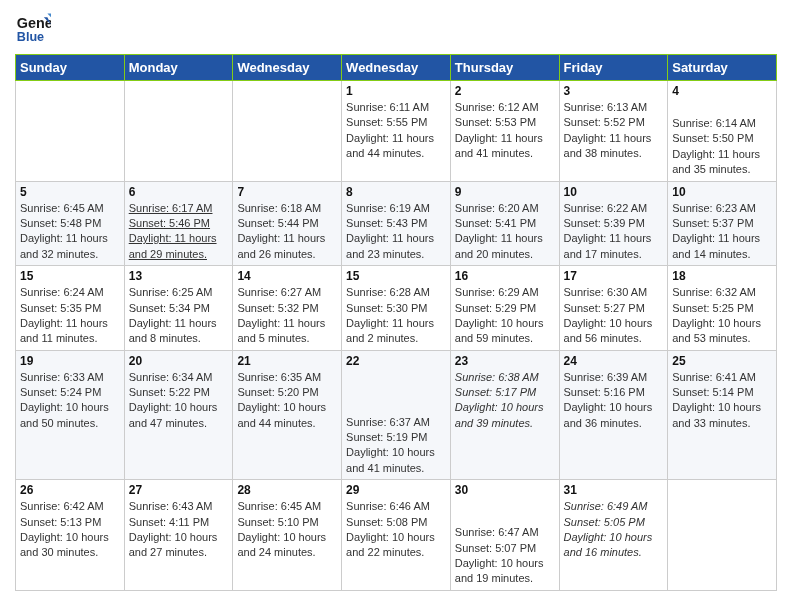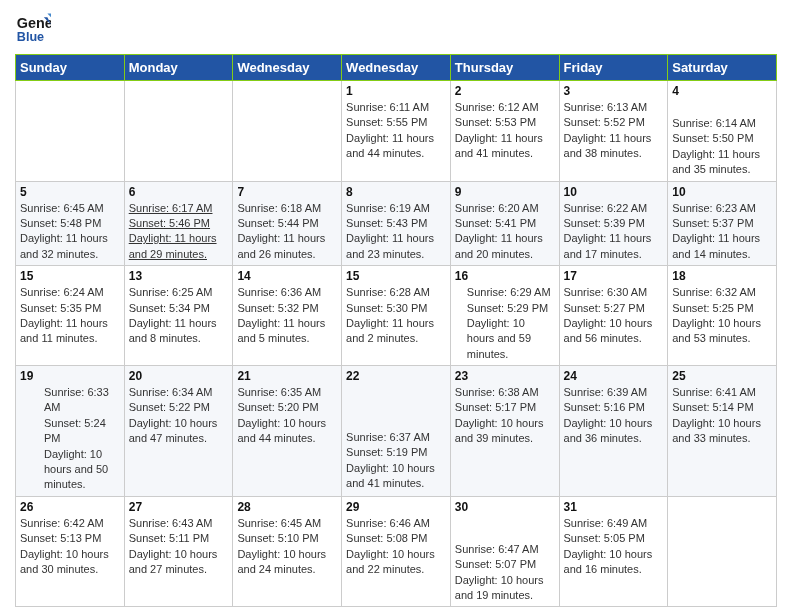--- a/index.html
+++ b/index.html
@@ -202,53 +202,53 @@
 Daylight: 11 hours and 11 minutes.</div>
           </td>
           <td>
             <div class="day-number">13</div>
             <div class="day-info" style="white-space: pre-line;">Sunrise: 6:25 AM
 Sunset: 5:34 PM
 Daylight: 11 hours and 8 minutes.</div>
           </td>
           <td>
             <div class="day-number">14</div>
-            <div class="day-info" style="white-space: pre-line;">Sunrise: 6:36 AM
+            <div class="day-info" style="white-space: pre-line;">Sunrise: 6:27 AM
 Sunset: 5:32 PM
 Daylight: 11 hours and 5 minutes.</div>
           </td>
           <td>
             <div class="day-number">15</div>
             <div class="day-info" style="white-space: pre-line;">Sunrise: 6:28 AM
 Sunset: 5:30 PM
 Daylight: 11 hours and 2 minutes.</div>
           </td>
           <td>
             <div class="day-number">16</div>
-            <div class="day-info" style="white-space: pre-line; margin-left: 12px;">Sunrise: 6:29 AM
+            <div class="day-info" style="white-space: pre-line;">Sunrise: 6:29 AM
 Sunset: 5:29 PM
 Daylight: 10 hours and 59 minutes.</div>
           </td>
           <td>
             <div class="day-number">17</div>
             <div class="day-info" style="white-space: pre-line;">Sunrise: 6:30 AM
 Sunset: 5:27 PM
 Daylight: 10 hours and 56 minutes.</div>
           </td>
           <td>
             <div class="day-number">18</div>
             <div class="day-info" style="white-space: pre-line;">Sunrise: 6:32 AM
 Sunset: 5:25 PM
 Daylight: 10 hours and 53 minutes.</div>
           </td>
         </tr>
         <tr>
           <td>
             <div class="day-number">19</div>
-            <div class="day-info" style="white-space: pre-line; margin-left: 24px;">Sunrise: 6:33 AM
+            <div class="day-info" style="white-space: pre-line;">Sunrise: 6:33 AM
 Sunset: 5:24 PM
 Daylight: 10 hours and 50 minutes.</div>
           </td>
           <td>
             <div class="day-number">20</div>
             <div class="day-info" style="white-space: pre-line;">Sunrise: 6:34 AM
 Sunset: 5:22 PM
 Daylight: 10 hours and 47 minutes.</div>
           </td>
           <td>
@@ -258,21 +258,21 @@
 Daylight: 10 hours and 44 minutes.</div>
           </td>
           <td>
             <div class="day-number">22</div>
             <div class="day-info" style="white-space: pre-line; margin-top: 47px;">Sunrise: 6:37 AM
 Sunset: 5:19 PM
 Daylight: 10 hours and 41 minutes.</div>
           </td>
           <td>
             <div class="day-number">23</div>
-            <div class="day-info" style="white-space: pre-line;">Sunrise: 6:38 AM
+            <div class="day-info" style="white-space: pre-line; font-style: italic;">Sunrise: 6:38 AM
 Sunset: 5:17 PM
 Daylight: 10 hours and 39 minutes.</div>
           </td>
           <td>
             <div class="day-number">24</div>
             <div class="day-info" style="white-space: pre-line;">Sunrise: 6:39 AM
 Sunset: 5:16 PM
 Daylight: 10 hours and 36 minutes.</div>
           </td>
           <td>
@@ -285,21 +285,21 @@
         <tr>
           <td>
             <div class="day-number">26</div>
             <div class="day-info" style="white-space: pre-line;">Sunrise: 6:42 AM
 Sunset: 5:13 PM
 Daylight: 10 hours and 30 minutes.</div>
           </td>
           <td>
             <div class="day-number">27</div>
             <div class="day-info" style="white-space: pre-line;">Sunrise: 6:43 AM
-Sunset: 5:11 PM
+Sunset: 4:11 PM
 Daylight: 10 hours and 27 minutes.</div>
           </td>
           <td>
             <div class="day-number">28</div>
             <div class="day-info" style="white-space: pre-line;">Sunrise: 6:45 AM
 Sunset: 5:10 PM
 Daylight: 10 hours and 24 minutes.</div>
           </td>
           <td>
             <div class="day-number">29</div>
@@ -308,21 +308,21 @@
 Daylight: 10 hours and 22 minutes.</div>
           </td>
           <td>
             <div class="day-number">30</div>
             <div class="day-info" style="white-space: pre-line; margin-top: 28px;">Sunrise: 6:47 AM
 Sunset: 5:07 PM
 Daylight: 10 hours and 19 minutes.</div>
           </td>
           <td>
             <div class="day-number">31</div>
-            <div class="day-info" style="white-space: pre-line;">Sunrise: 6:49 AM
+            <div class="day-info" style="white-space: pre-line; font-style: italic;">Sunrise: 6:49 AM
 Sunset: 5:05 PM
 Daylight: 10 hours and 16 minutes.</div>
           </td>
           <td class="empty-cell"></td>
         </tr>
       </tbody>
   </table>
 </div>
 
 </body></html>

